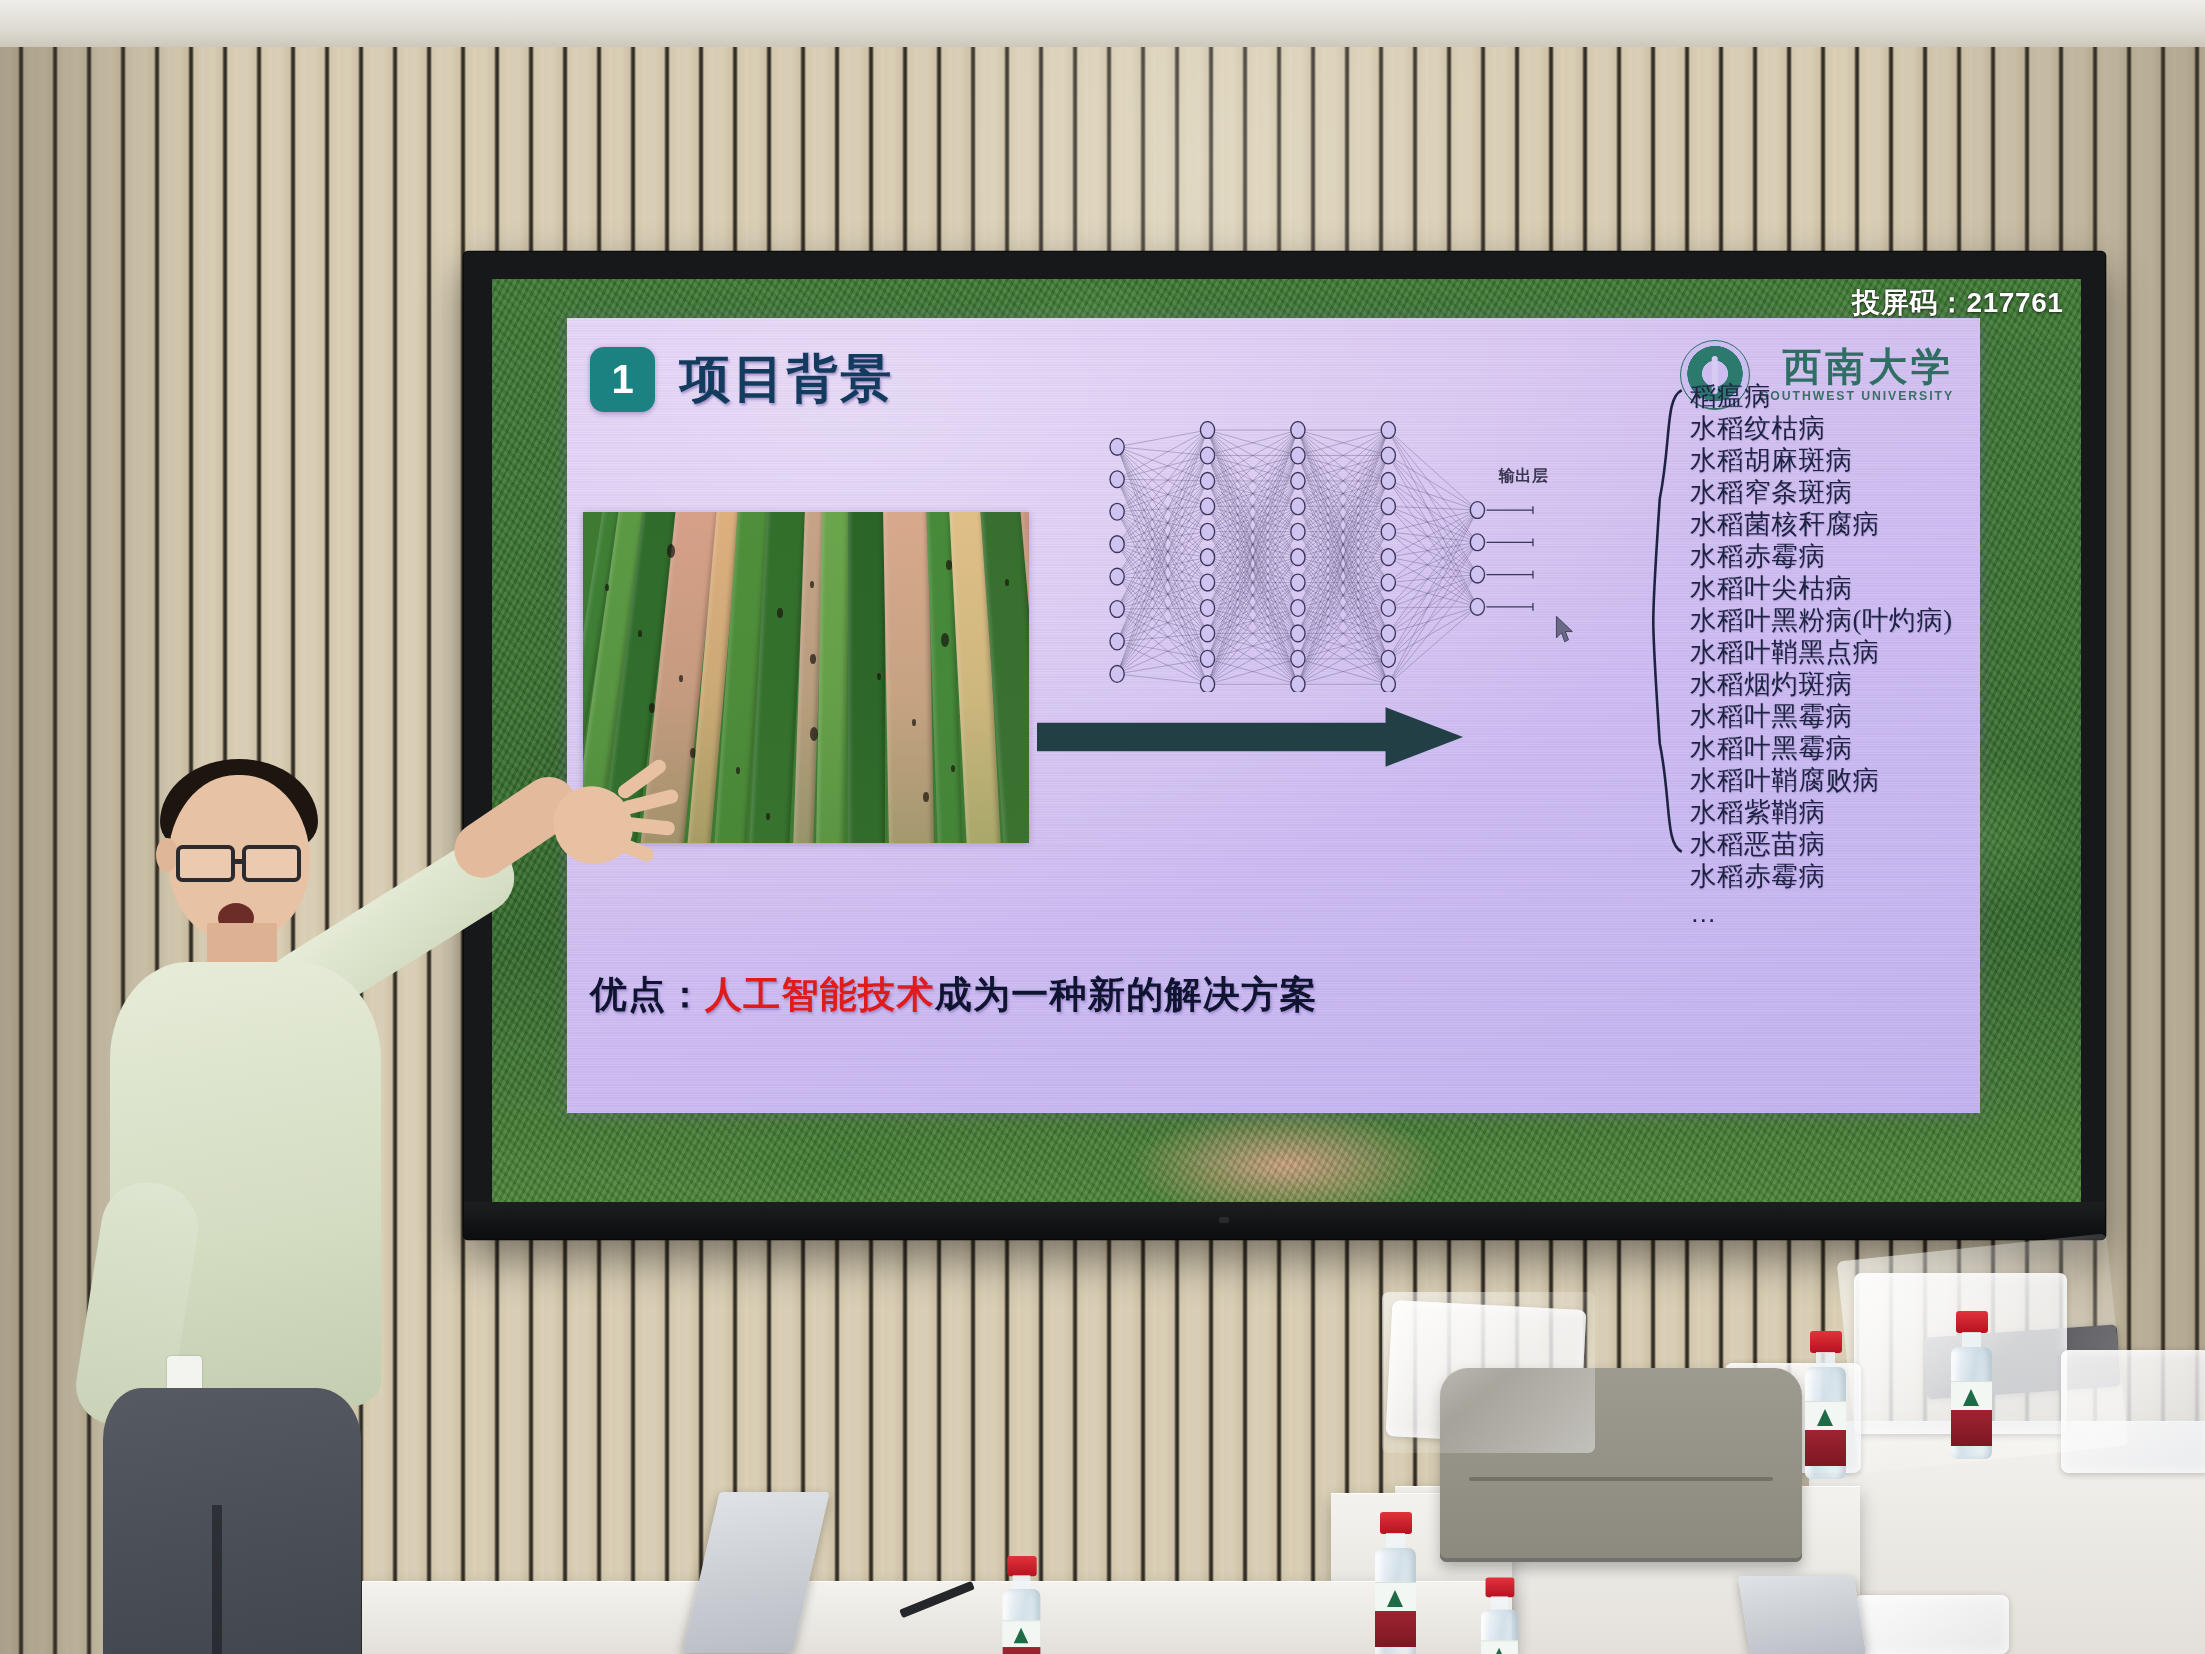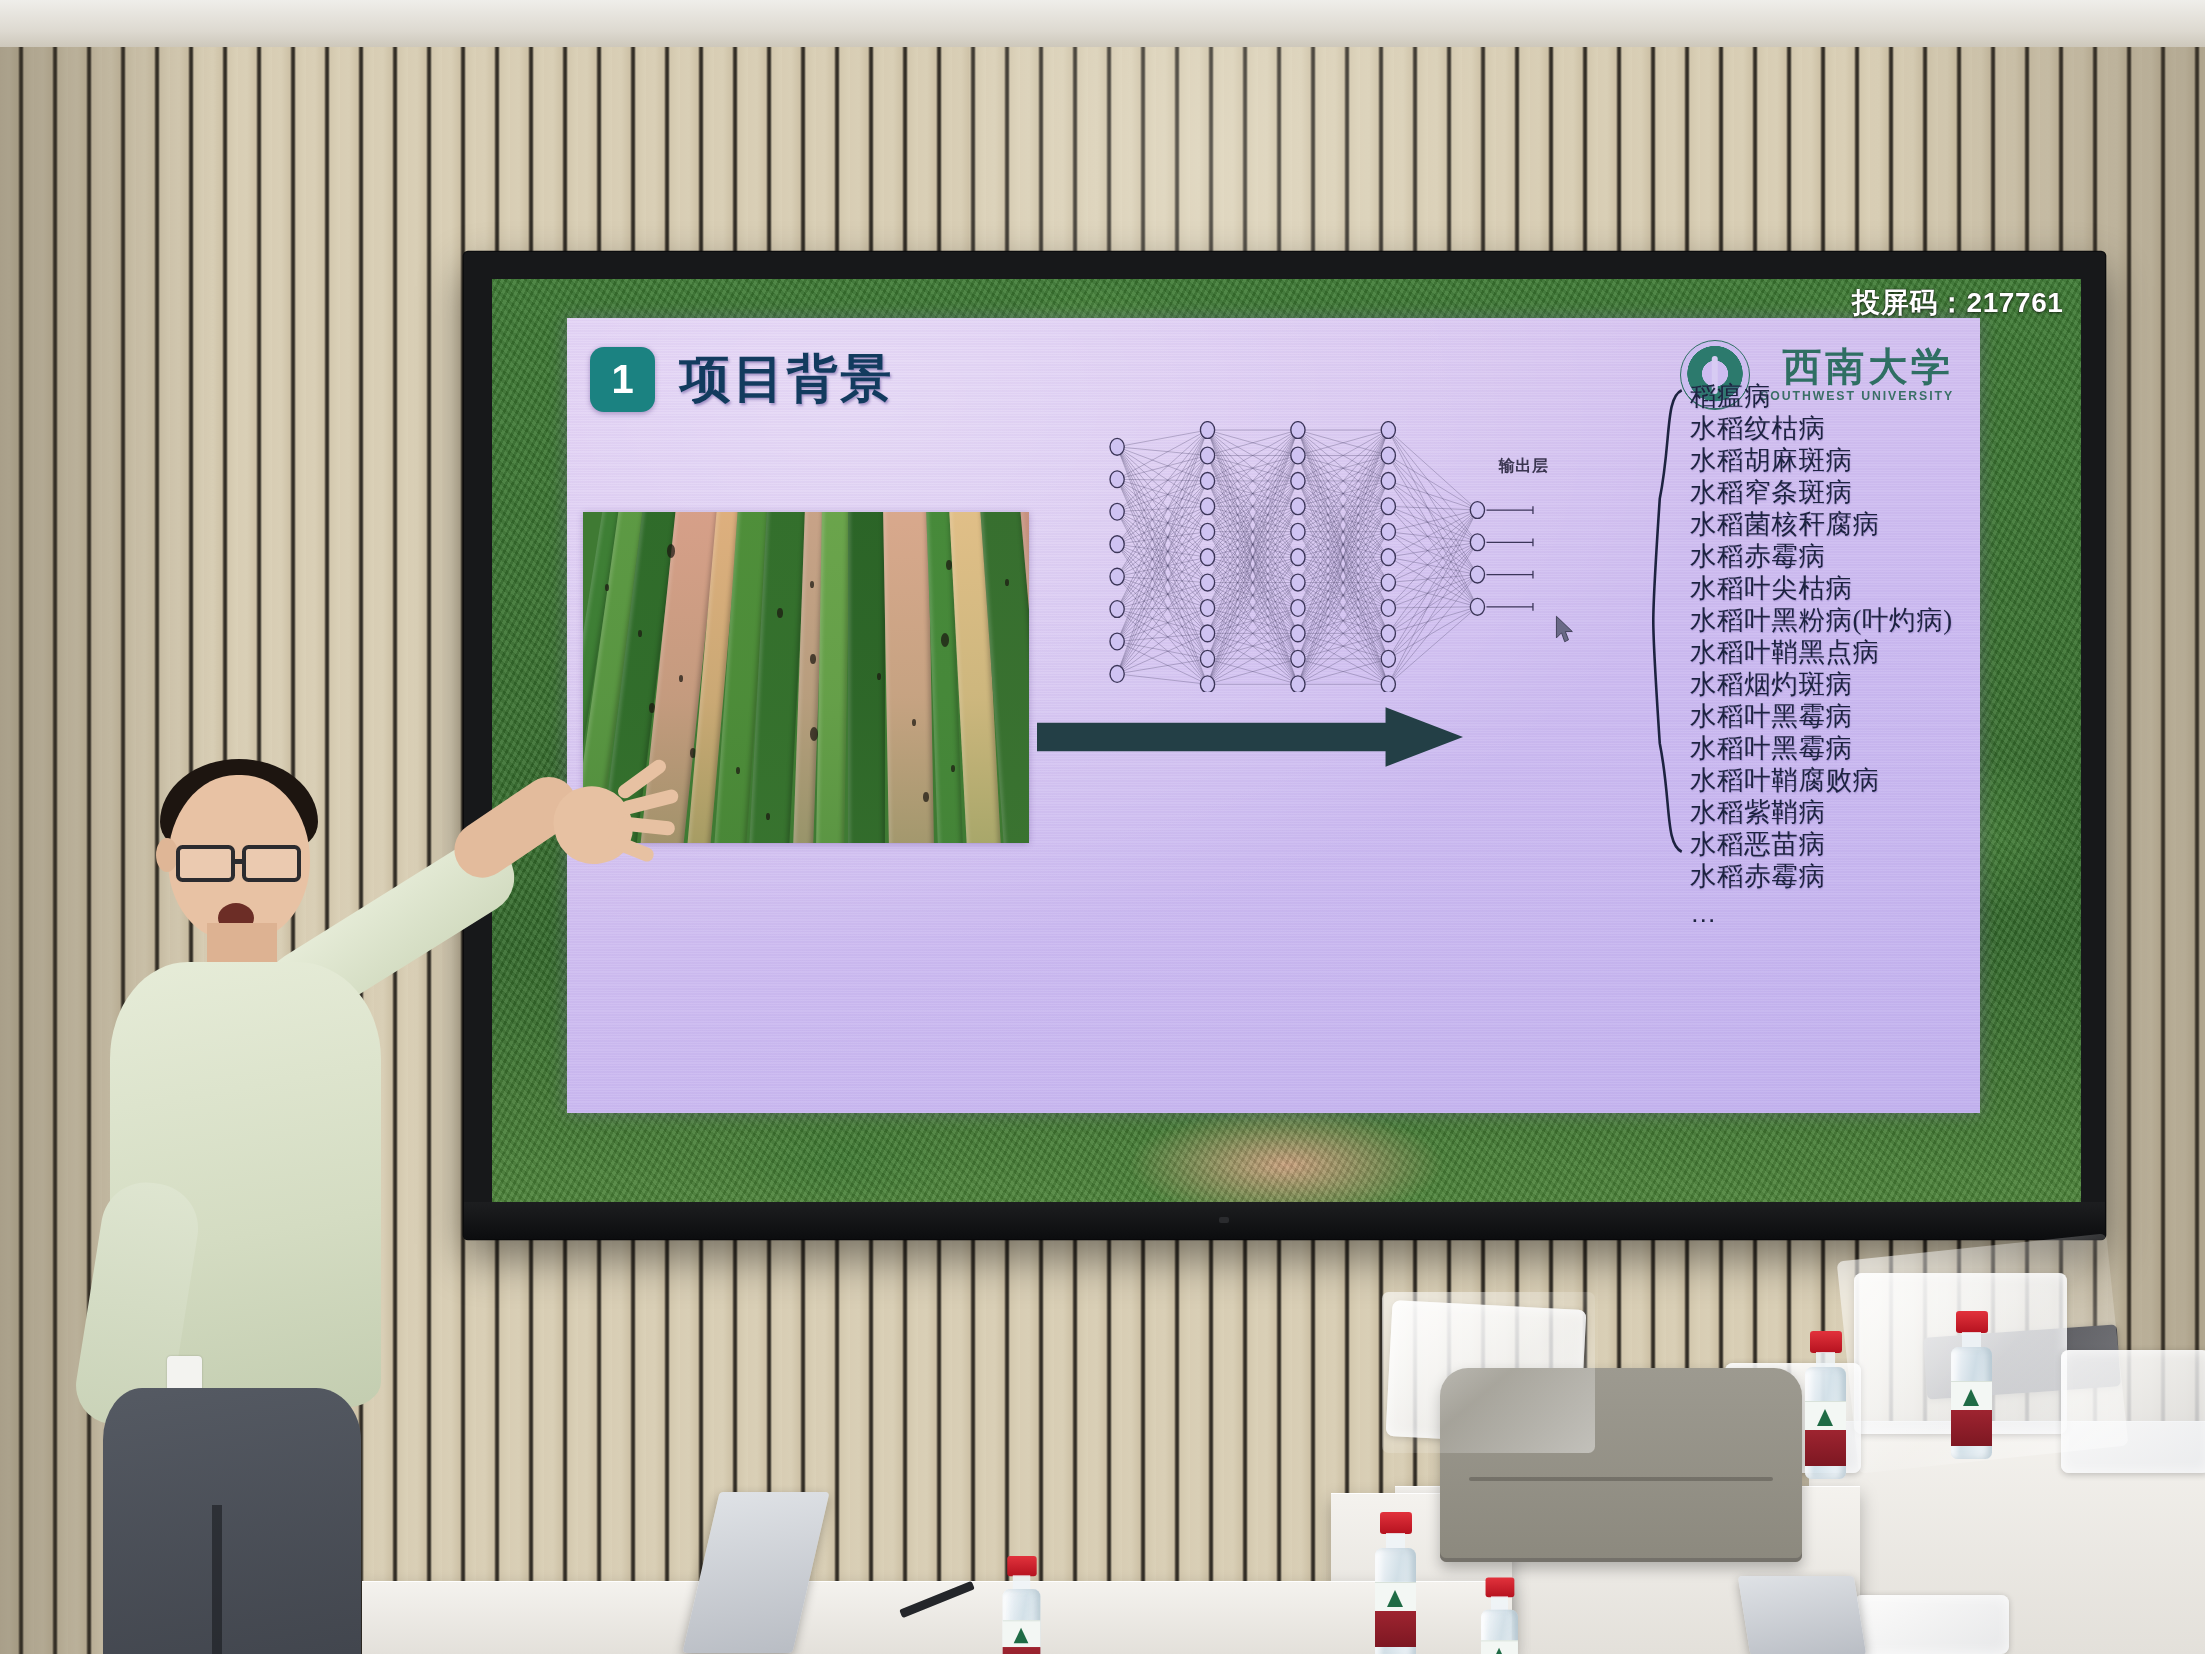--- a/index.html
+++ b/index.html
@@ -178,21 +178,21 @@
     border-radius: 40% 40% 0 0 / 6% 6% 0 0;
   }
 
   
   #nn {
     position: absolute; left: 523px; top: 103px;
     width: 452px; height: 271px;
   }
   #nn svg { width:100%; height:100%; display:block; }
   #nn-label {
-    position: absolute; right: -6.5px; top: 35px;
+    position: absolute; right: -6.5px; top: 45px;
     font-size: 16px; color: #3a3550; font-weight: bold;
     letter-spacing: 0.6px;
   }
 
   
   #arrow {
     position: absolute; left: 470px; top: 388px;
     width: 426px; height: 62px;
   }
   #arrow svg { width:100%; height:100%; display:block; }
@@ -927,20 +927,23 @@
             <div class="d-item">水稻叶黑霉病</div>
             <div class="d-item">水稻叶黑霉病</div>
             <div class="d-item">水稻叶鞘腐败病</div>
             <div class="d-item">水稻紫鞘病</div>
             <div class="d-item">水稻恶苗病</div>
             <div class="d-item">水稻赤霉病</div>
             <div class="d-ellipsis">…</div>
           </div>
 
         <div id="bottom-lines">
+          <div class="b-line">
+            <span>优点：</span><span class="hl">人工智能技术</span><span>成为一种新的解决方案</span>
+          </div>
         </div>
 
       </div>
 
       <div id="cursor">
         <svg viewBox="0 0 30 44">
           <polygon points="2,2 2,36 10,28 15,42 21,39 16,26 27,26" fill="#6a6a86" stroke="#3a3a52" stroke-width="1.4"></polygon>
         </svg>
       </div>
 

